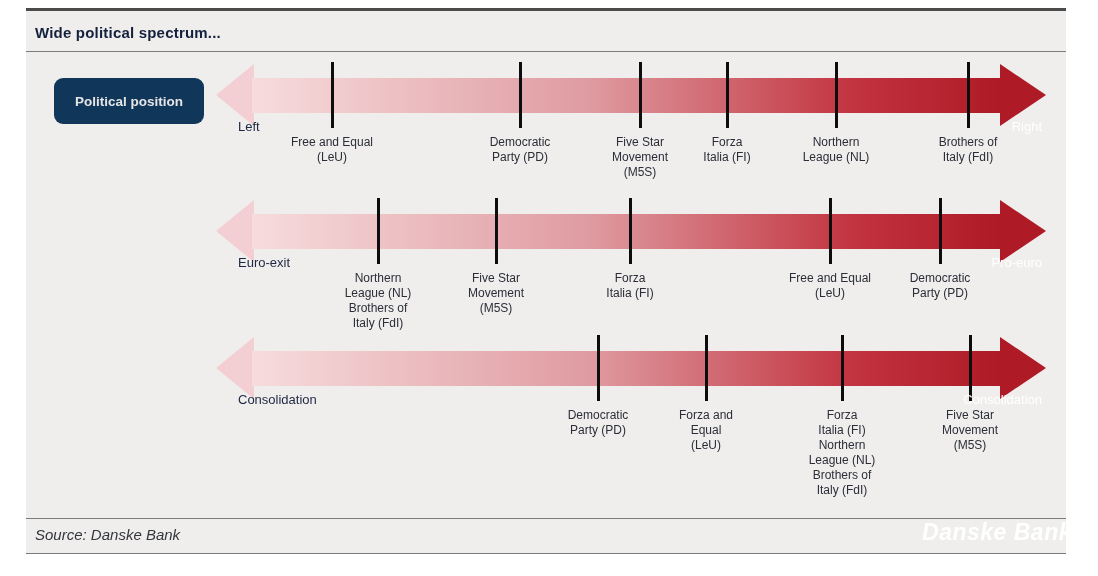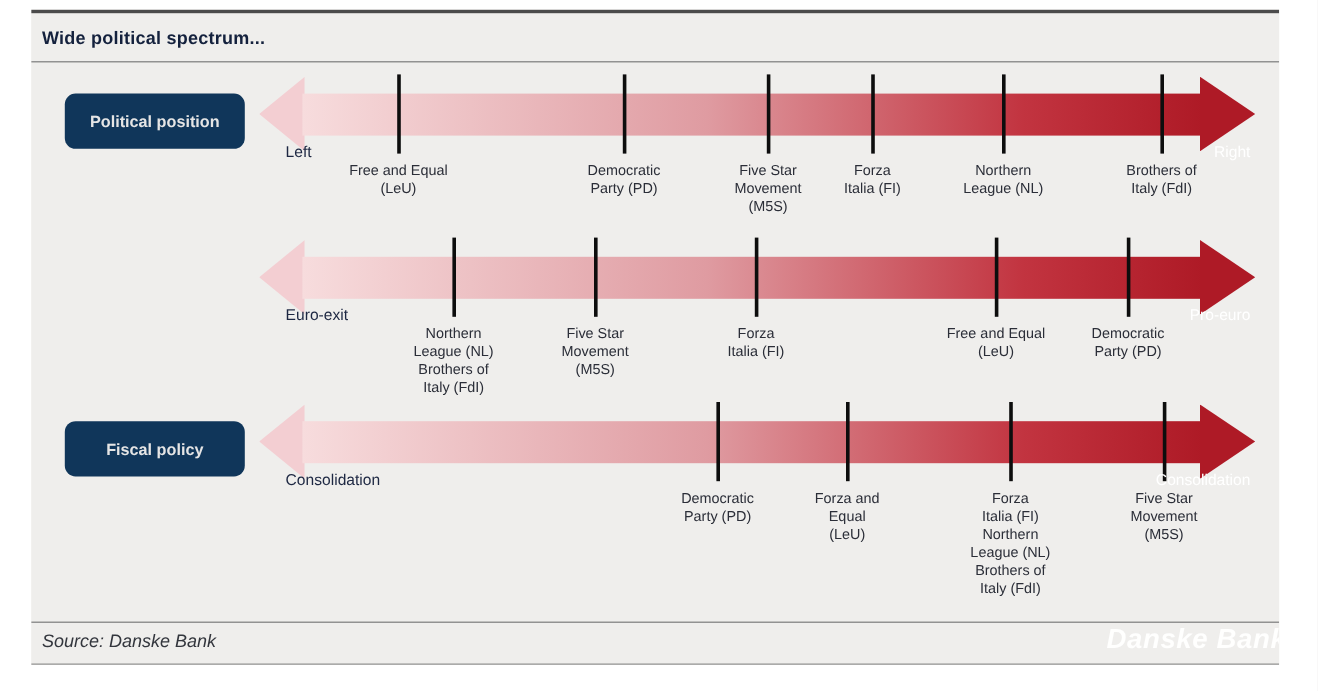--- a/index.html
+++ b/index.html
@@ -152,21 +152,20 @@
         </div>
         <div class="tick" style="left: 913px;"></div>
         <div class="party-label" style="left: 849px;">
           <div>Democratic</div>
           <div>Party (PD)</div>
         </div>
       </div>
   </section>
 
   <section class="row row-2">
-    <div class="badge">Fiscal policy</div>
     <div class="head-left"></div>
     <div class="arrow-body"></div>
     <div class="head-right"></div>
     <span class="end-label left">Consolidation</span>
     <span class="end-label right">Consolidation</span>
     <div>
         <div class="tick" style="left: 571px;"></div>
         <div class="party-label" style="left: 507px;">
           <div>Democratic</div>
           <div>Party (PD)</div>

